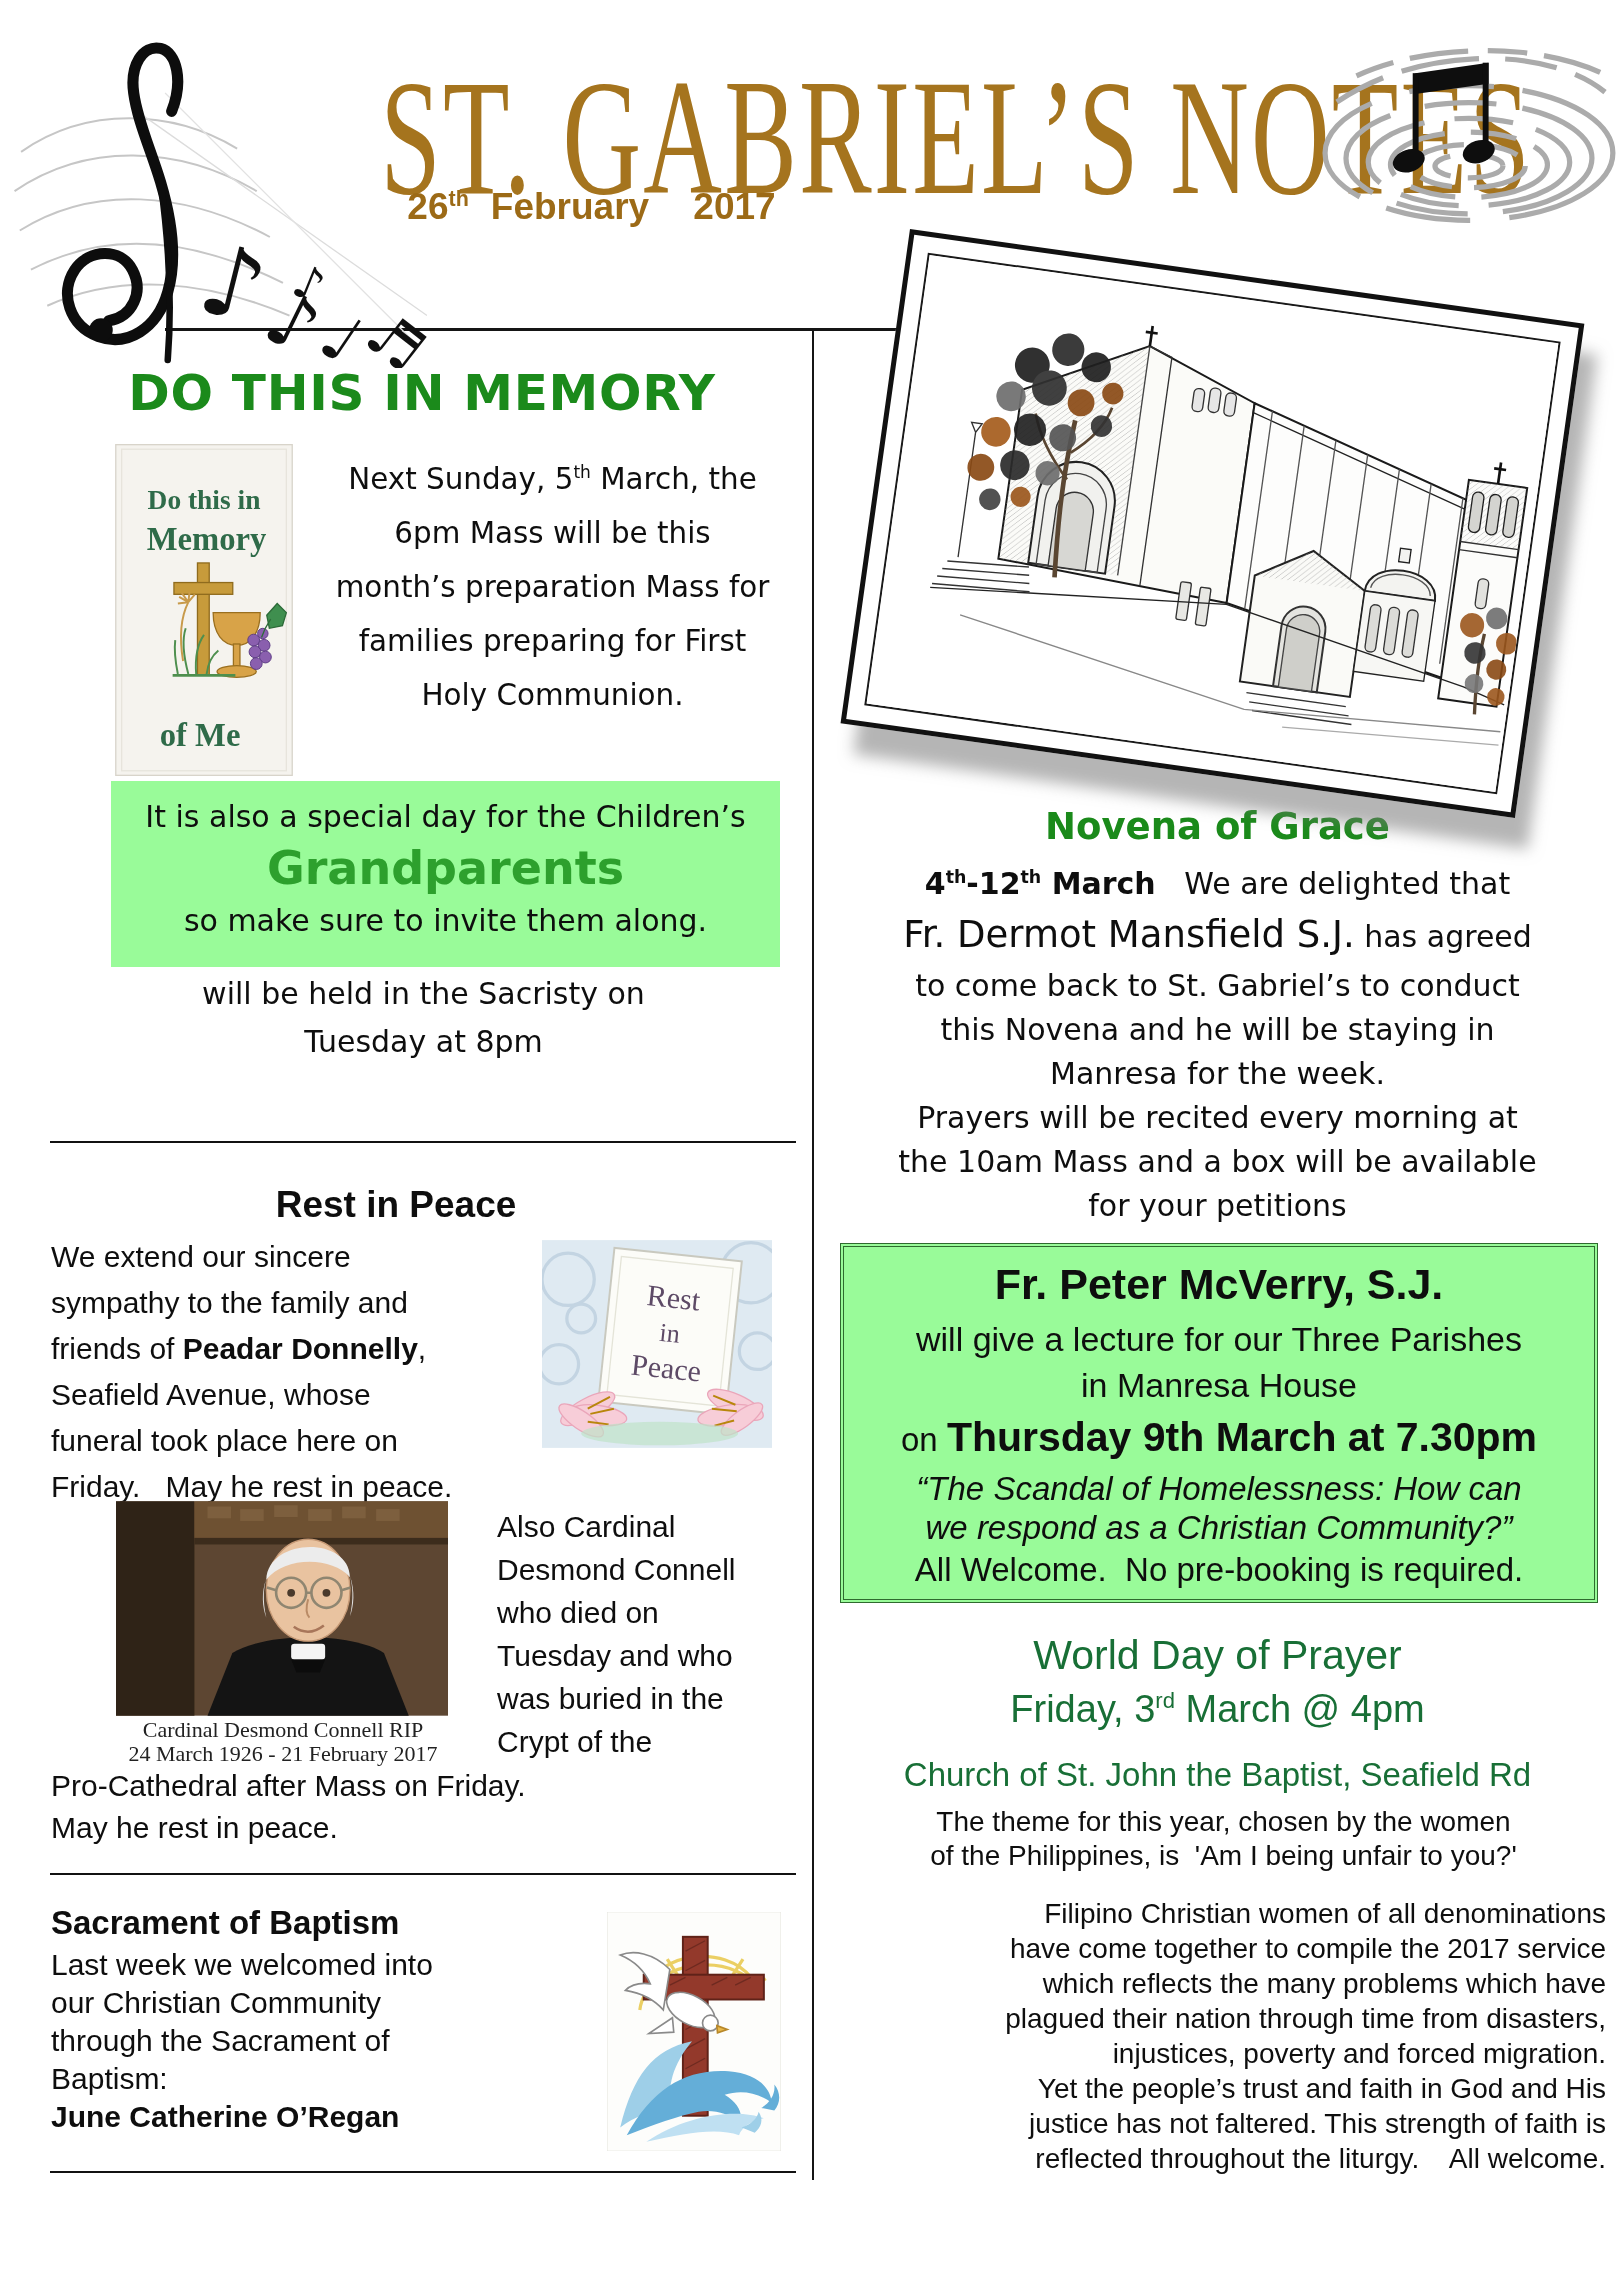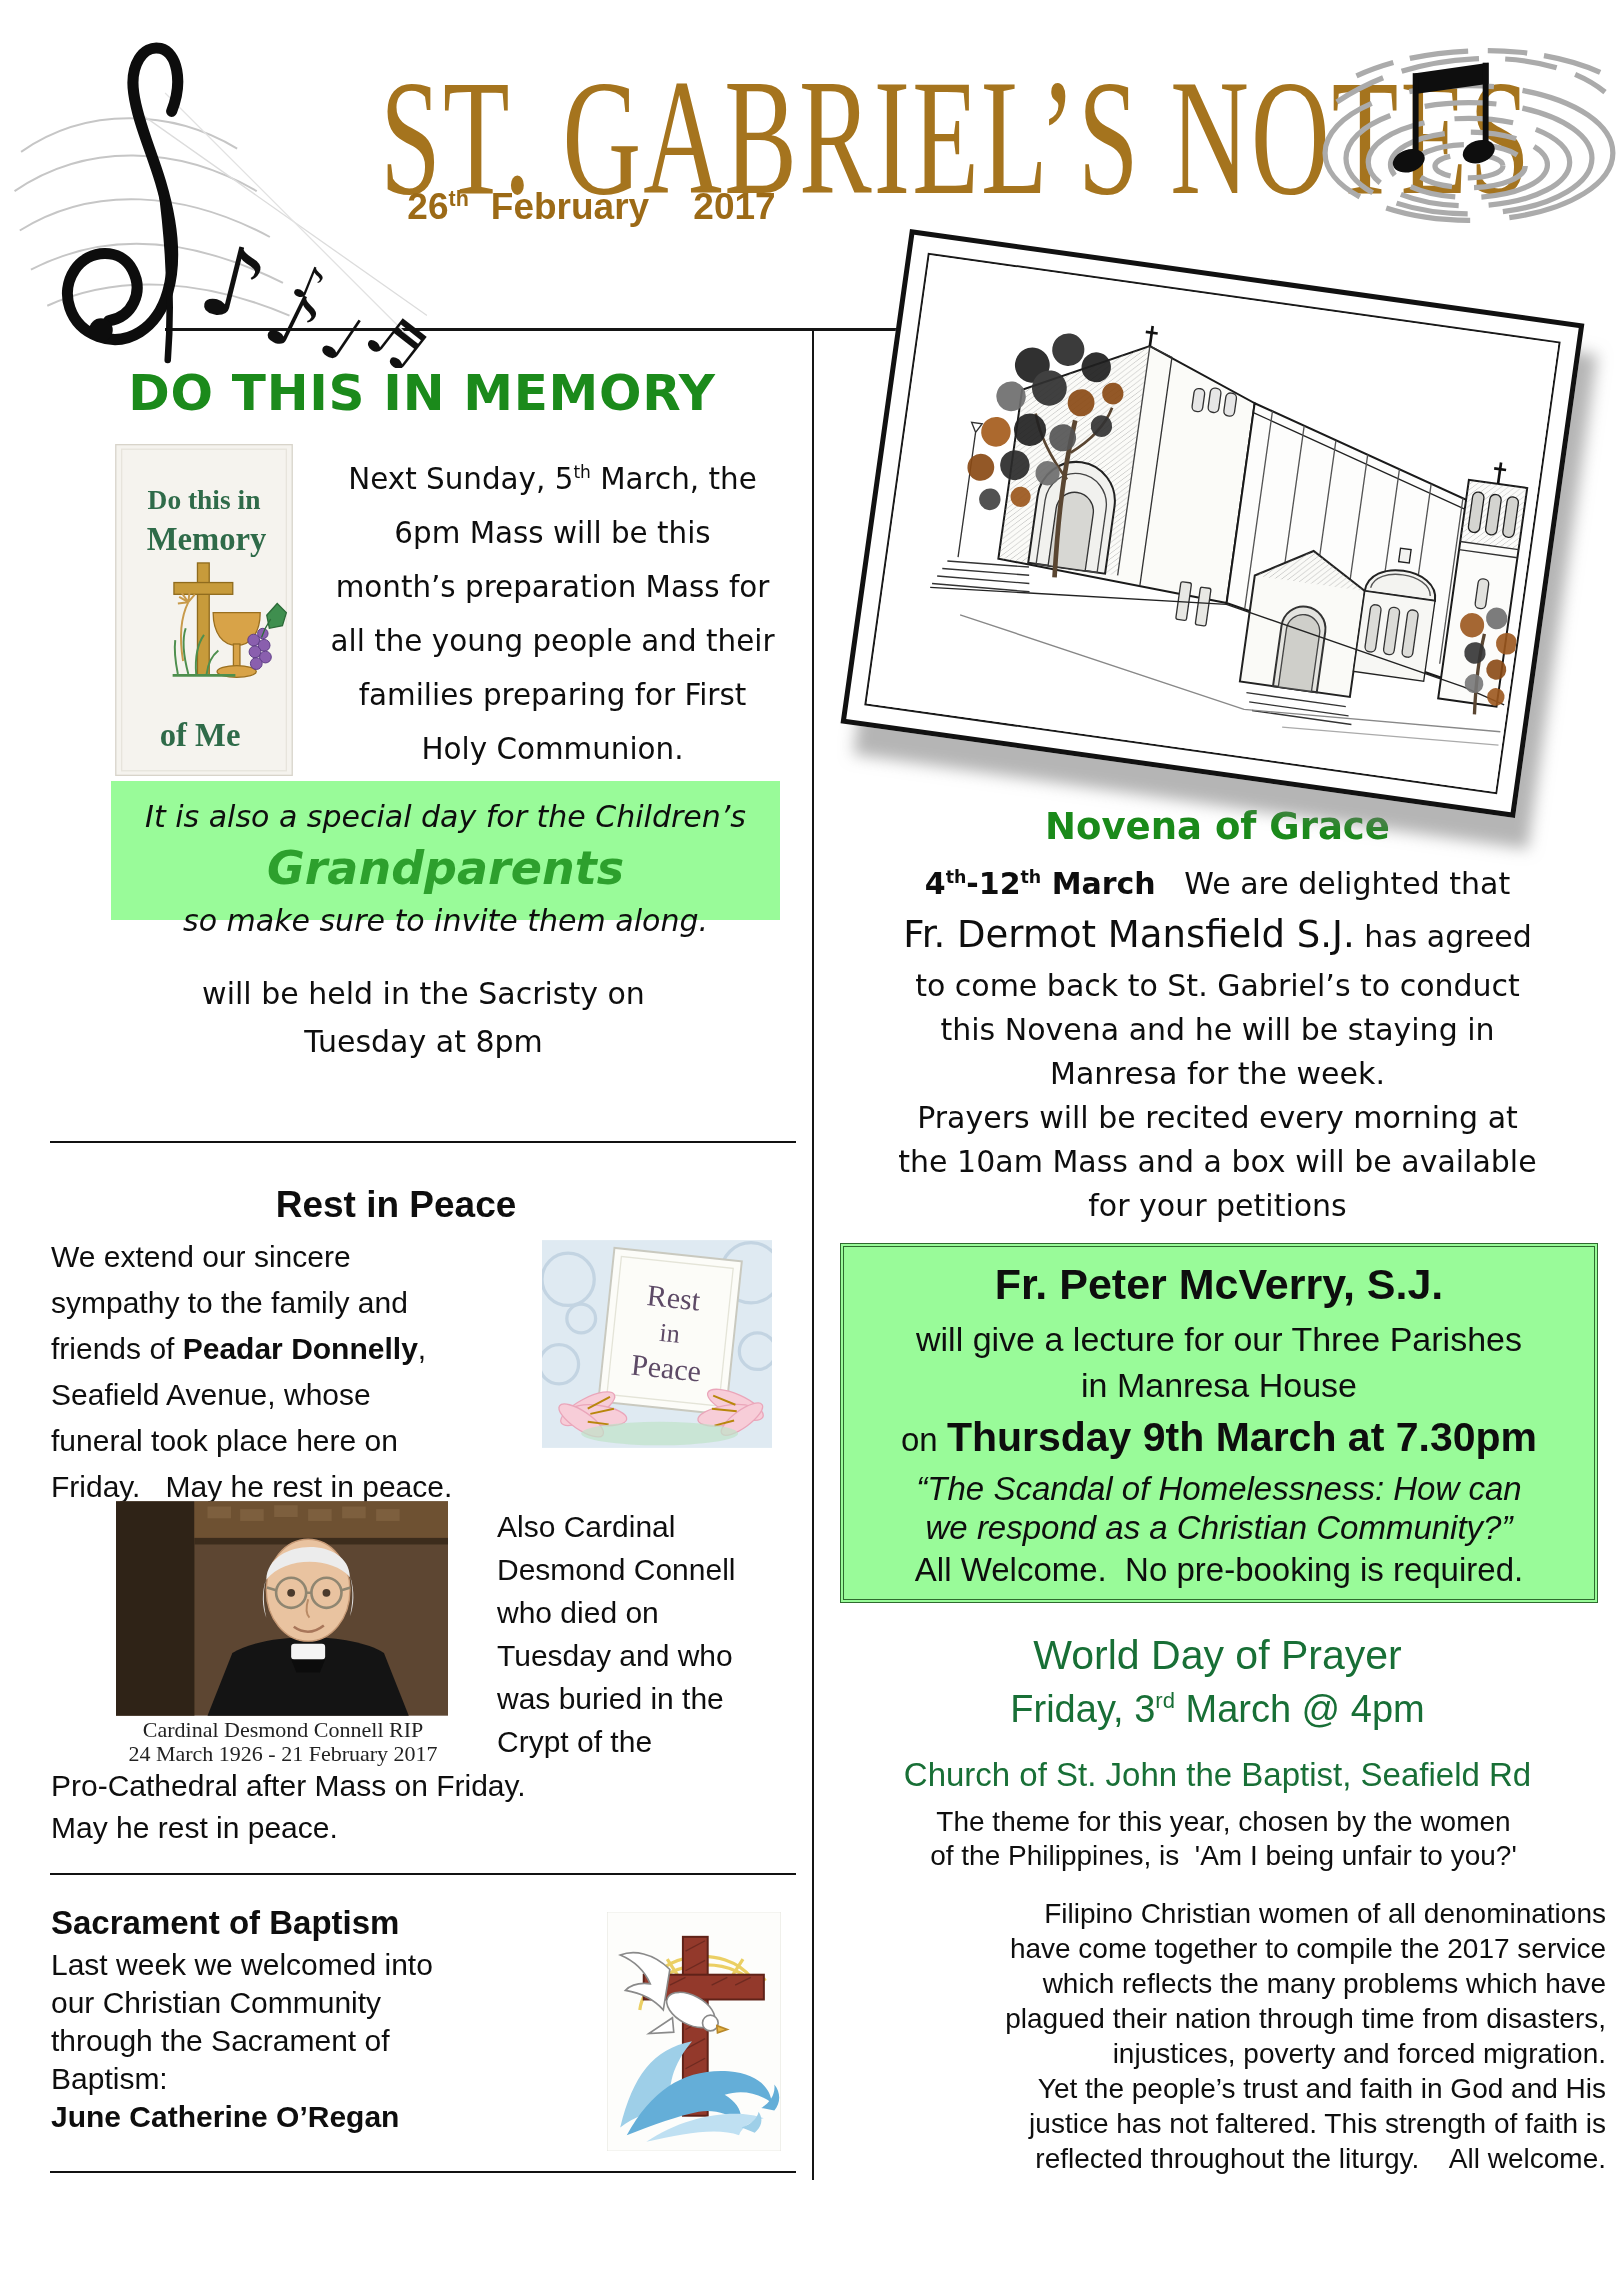--- a/index.html
+++ b/index.html
@@ -18,21 +18,21 @@
          letter-spacing:3.3px;white-space:nowrap;font-weight:500;}
   .date{left:186px;top:186px;width:811px;text-align:center;font-family:"Liberation Sans",sans-serif;
         font-size:37px;font-weight:bold;color:var(--date-gold);word-spacing:11.8px;}
   .rule-h{left:165px;top:328px;width:921px;height:2.6px;background:#151515;}
   .rule-v{left:812px;top:331px;width:2px;height:1849px;background:#151515;}
   .divider{height:0;border-top:2px solid #111;}
 
   
   .dothis-head{left:49px;top:364px;width:746px;font-size:50px;font-weight:bold;color:var(--heading-green);letter-spacing:0.7px;}
   .dothis-para{left:304px;top:452px;width:497px;font-size:29.4px;line-height:54px;}
-  .gbox1{left:111px;top:781px;width:669px;height:139px;background:var(--hl-green);text-align:center;font-style:italic;}
+  .gbox1{left:111px;top:781px;width:669px;height:186px;background:var(--hl-green);text-align:center;}
   .gbox1 .l1{font-size:30px;line-height:39px;padding-top:15.7px;}
   .gbox1 .big{font-size:46px;line-height:64px;font-weight:bold;color:var(--grand-green);}
   .gbox1 .l3{font-size:30px;line-height:41px;}
   .meeting{left:49px;top:970px;width:749px;font-size:30px;line-height:48px;}
   .div1{left:50px;top:1141px;width:746px;}
   .rip-head{left:49px;top:1184px;width:694px;font-size:37px;font-weight:bold;font-family:"Liberation Sans",sans-serif;}
   .rip-text{left:51px;top:1234px;width:486px;font-family:"Liberation Sans",sans-serif;font-size:30px;line-height:46px;}
   .also-col{left:469px;top:1505px;width:353px;font-family:"Liberation Sans",sans-serif;font-size:30px;line-height:43px;margin-left:28px;}
   .caption{left:92px;top:1718px;width:382px;font-family:"Liberation Serif",serif;font-size:22px;line-height:24px;color:#222;}
   .tail{left:51px;top:1765px;width:753px;font-family:"Liberation Sans",sans-serif;font-size:30px;line-height:42px;}
@@ -160,21 +160,20 @@
         <path d="M88,354 h96" stroke-width="4"></path>
         <path d="M140,352 C142,336 148,324 158,316"></path>
       </g>
     </g>
   </svg>
 
   <div class="abs dothis-para center comic">
     <div><span>Next Sunday, 5</span><sup>th</sup><span> March, the</span></div>
     <div>6pm Mass will be this</div>
     <div>month’s preparation Mass for</div>
-    <div>all the young people and their</div>
     <div>families preparing for First</div>
     <div>Holy Communion.</div>
   </div>
 
   <div class="abs gbox1 comic">
     <div class="l1">It is also a special day for the Children’s</div>
     <div class="big">Grandparents</div>
     <div class="l3">so make sure to invite them along.</div>
   </div>
 

